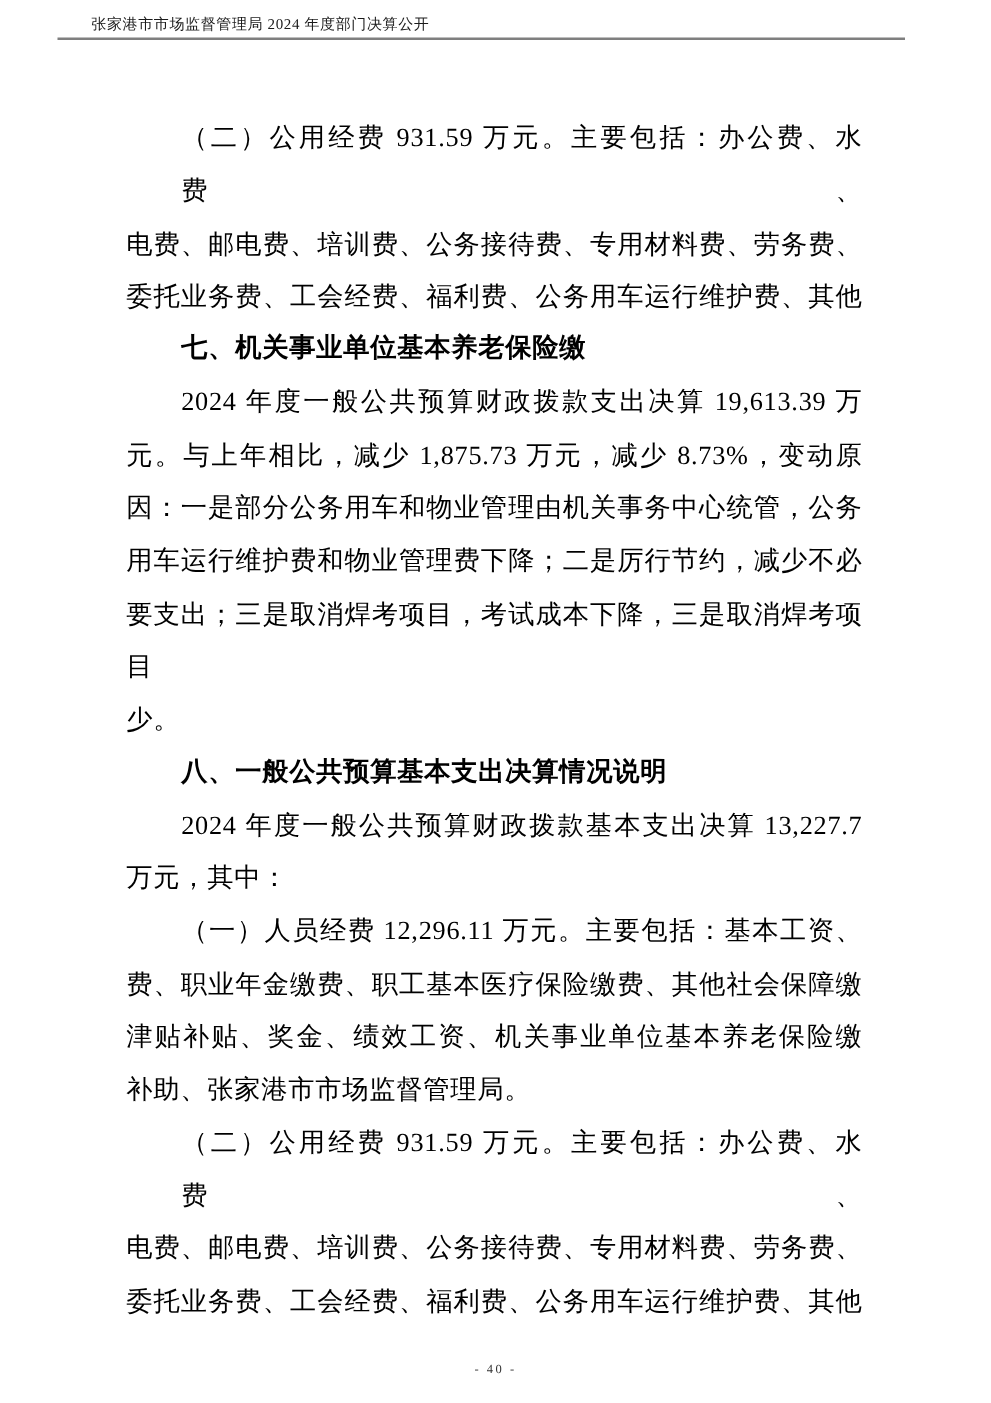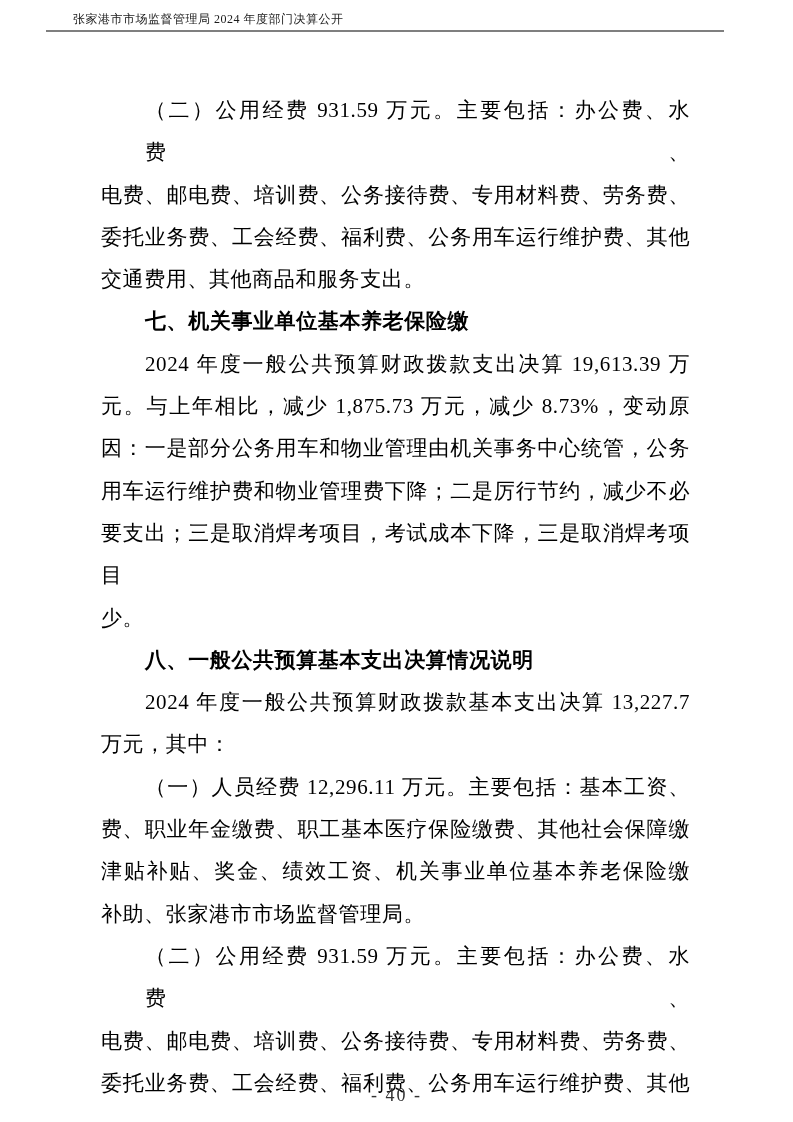--- a/index.html
+++ b/index.html
@@ -62,40 +62,39 @@
     letter-spacing: 0.6px;
   }
   .page-footer {
     position: absolute;
     left: 0;
     top: 1085px;
     width: 100%;
     text-align: center;
   }
   .page-number {
-    font-size: 18px;
+    font-size: 10px;
     letter-spacing: 2px;
     color: #333333;
   }
 </style>
 </head>
 <body>
 
 <div class="page" style="background: rgb(255, 255, 255); color: rgb(0, 0, 0);">
 
   <div class="page-header-title">张家港市市场监督管理局 2024 年度部门决算公开</div>
 
   <div class="header-rule" style="background: rgb(127, 127, 127);"></div>
 
   <div class="doc-body">
       <div class="block paragraph">
         <div class="line indent fill">（二）公用经费 931.59 万元。主要包括：办公费、水费、</div>
         <div class="line fill">电费、邮电费、培训费、公务接待费、专用材料费、劳务费、</div>
         <div class="line fill">委托业务费、工会经费、福利费、公务用车运行维护费、其他</div>
-        <div class="line">交通费用、其他商品和服务支出。</div>
       </div>
       <div class="block heading">
         <div class="line indent">七、机关事业单位基本养老保险缴</div>
       </div>
       <div class="block paragraph">
         <div class="line indent fill">2024 年度一般公共预算财政拨款支出决算 19,613.39 万</div>
         <div class="line fill">元。与上年相比，减少 1,875.73 万元，减少 8.73%，变动原</div>
         <div class="line fill">因：一是部分公务用车和物业管理由机关事务中心统管，公务</div>
         <div class="line fill">用车运行维护费和物业管理费下降；二是厉行节约，减少不必</div>
         <div class="line fill">要支出；三是取消焊考项目，考试成本下降，三是取消焊考项目</div>

